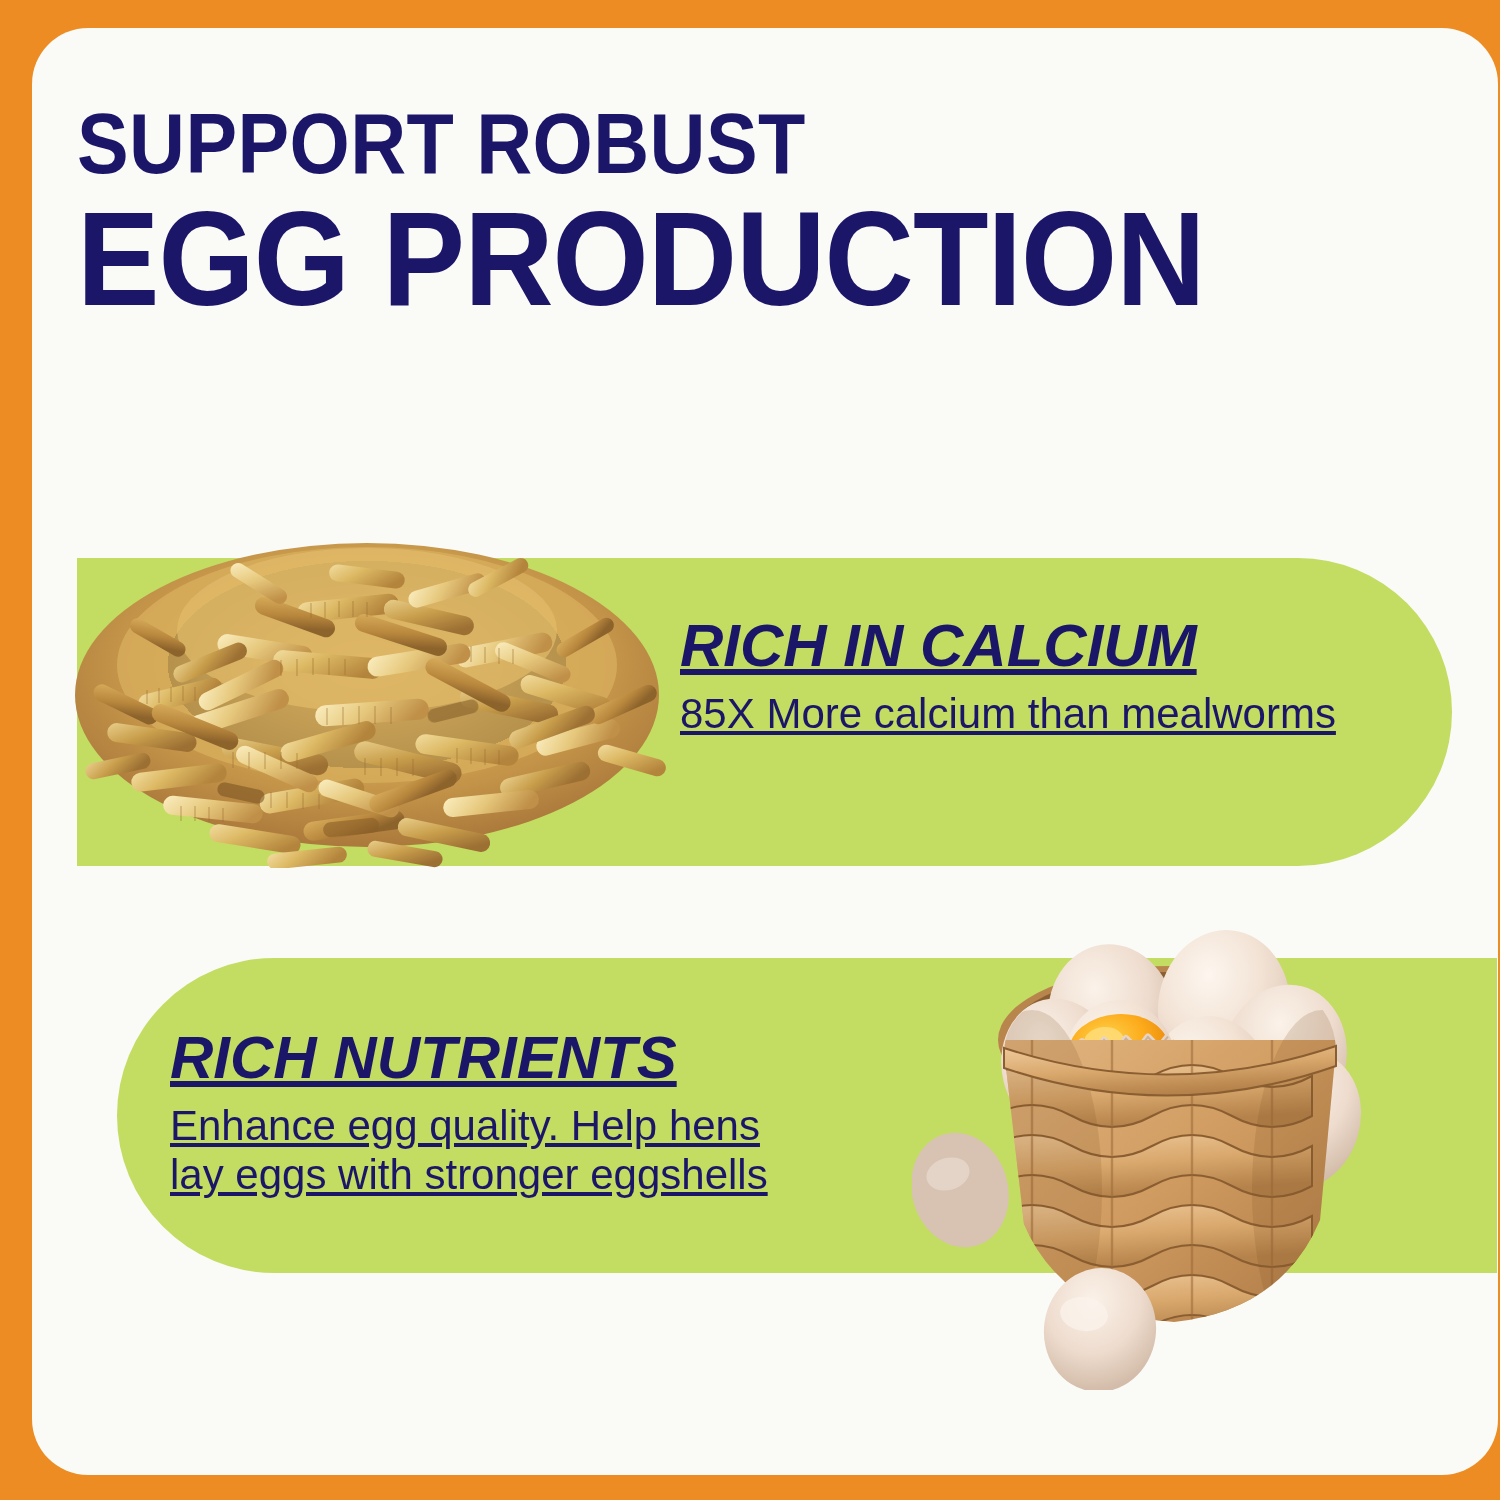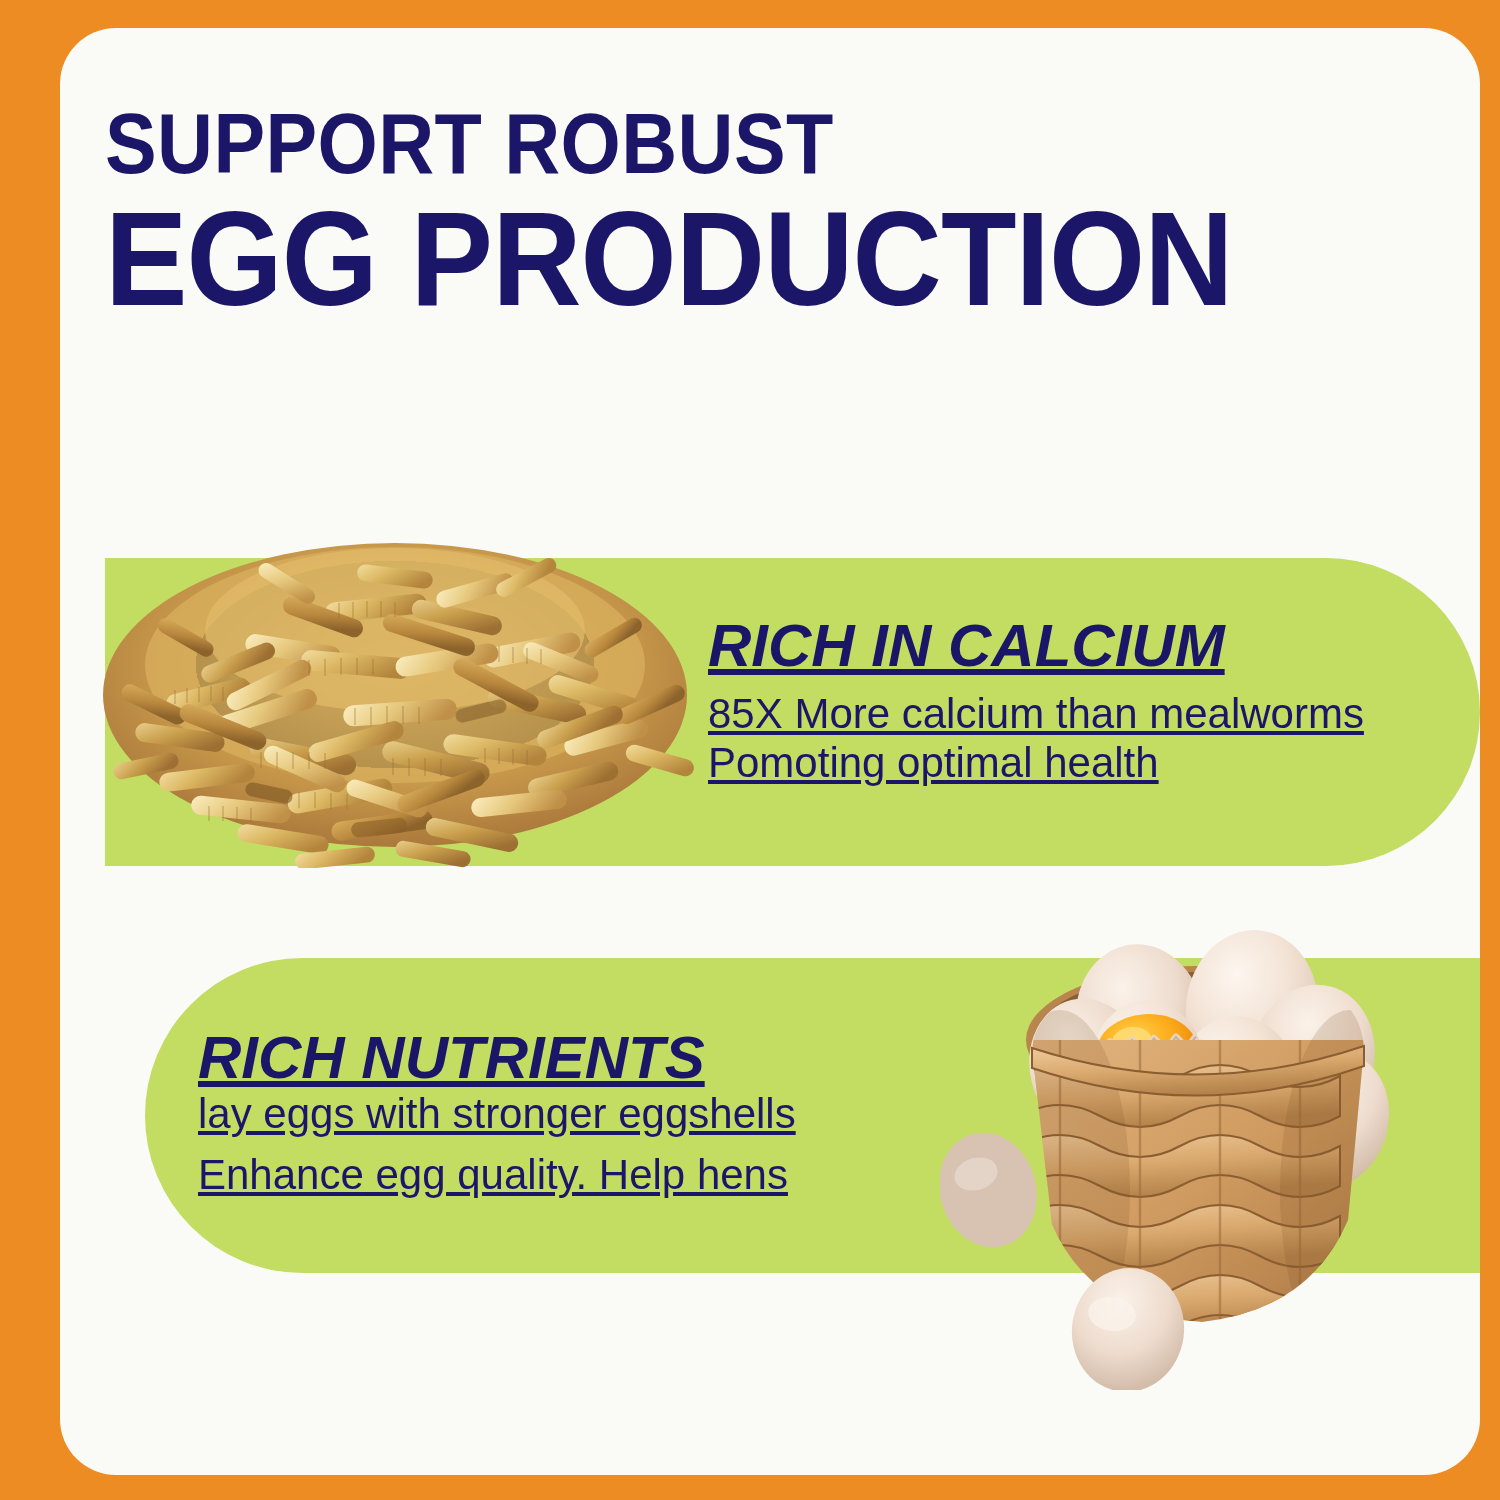--- a/index.html
+++ b/index.html
@@ -13,27 +13,28 @@
     width: 1500px;
     height: 1500px;
     overflow: hidden;
     background: #ec8c22;
     font-family: "Liberation Sans", sans-serif;
   }
 
   
   .card {
     position: absolute;
-    left: 60px;
+    left: 32px;
     top: 28px;
     width: 1420px;
     height: 1447px;
     background: #fafaf6;
     border-radius: 56px;
     overflow: hidden;
+    padding-left: 46px;
   }
 
   
   .headline {
     position: absolute;
     left: 45px;
     top: 75px;
     width: 1400px;
     color: #1c1668;
   }
@@ -239,29 +240,28 @@
             <rect x="150" y="296" width="48" height="14" rx="7" fill="#7d5624" transform="rotate(12 174 303)"></rect>
             <rect x="360" y="214" width="52" height="14" rx="7" fill="#86612c" transform="rotate(-14 386 221)"></rect>
           </g>
         </g>
       </svg>
     </div>
 
     <div class="feature-text calcium-text">
       <div class="feat-title">RICH IN CALCIUM</div>
       <div class="feat-body">85X More calcium than mealworms</div>
-      <div class="feat-body" style="margin-top:2px;">Pomoting optimal health</div>
     </div>
 
     <div class="pill pill-bottom"></div>
 
     <div class="feature-text nutrient-text">
       <div class="feat-title">RICH NUTRIENTS</div>
+      <div class="feat-body">Enhance egg quality. Help hens</div>
       <div class="feat-body" style="margin-top:2px;">lay eggs with stronger eggshells</div>
-      <div class="feat-body">Enhance egg quality. Help hens</div>
     </div>
 
     <div class="eggs">
       <svg viewBox="0 0 520 500" xmlns="http://www.w3.org/2000/svg" aria-hidden="true">
         <defs>
           <radialGradient id="eggG" cx="36%" cy="30%" r="74%">
             <stop offset="0%" stop-color="#fdf6ef"></stop>
             <stop offset="55%" stop-color="#f2e2d4"></stop>
             <stop offset="100%" stop-color="#ddc6b4"></stop>
           </radialGradient>

